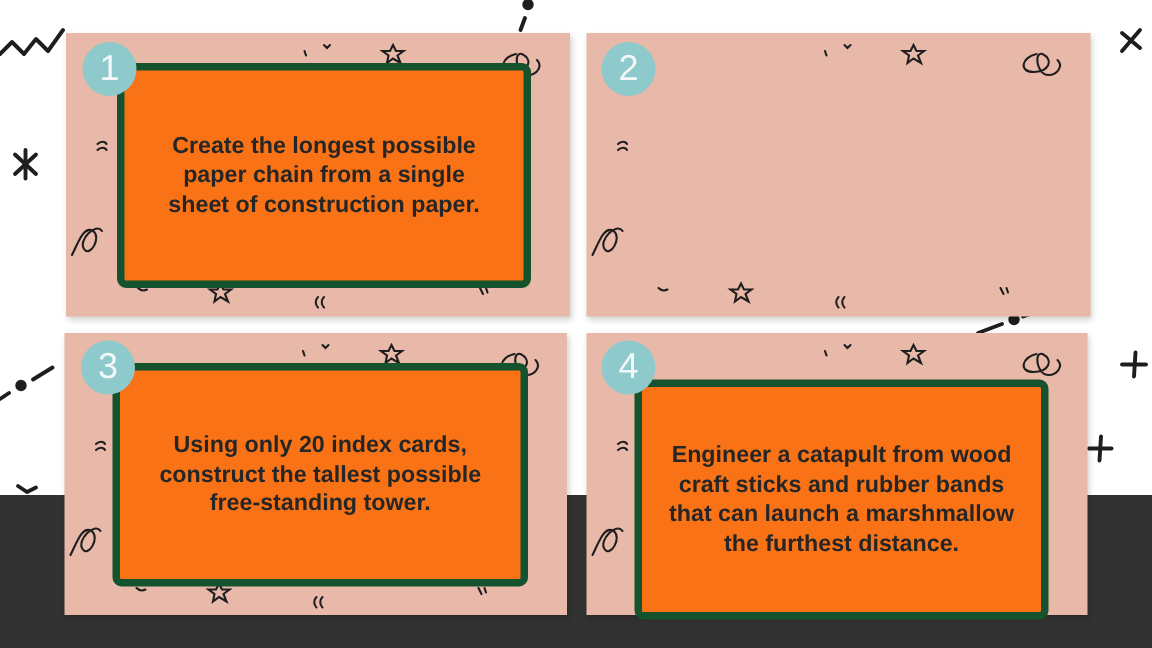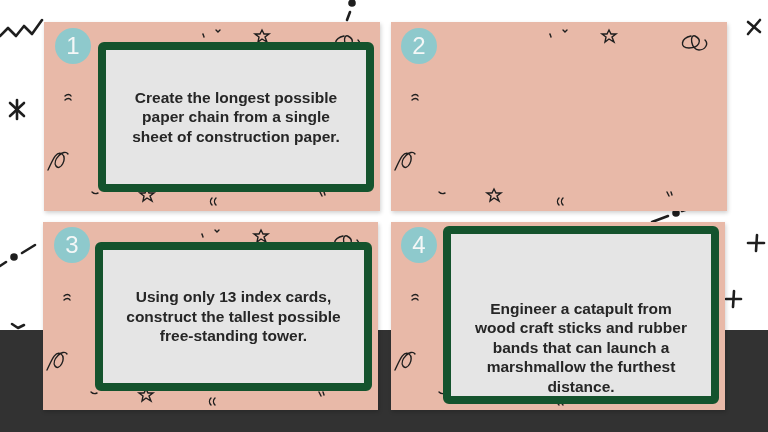--- a/index.html
+++ b/index.html
@@ -14,26 +14,25 @@
       background: #323232;
     }
     .doodle-layer { position: absolute; left: 0; top: 0; width: 768px; height: 432px; pointer-events: none; }
     .card {
       position: absolute;
       background: #e8b9a8;
       box-shadow: 1px 2px 4px rgba(0,0,0,0.18);
     }
     .card .panel {
       position: absolute;
-      background: #e5e5e5;
-      border: 8px solid #14532d;
+      background: #f97316;
+      border: 5px solid #14532d;
       border-radius: 6px;
       display: flex; align-items: center; justify-content: center;
       text-align: center;
-      margin-left: 20px;
     }
     .card .panel .prompt {
       font-weight: bold;
       font-size: 15.5px;
       line-height: 19.5px;
       color: #262626;
       padding: 0 18px;
     }
     .card .badge {
       position: absolute;
@@ -146,37 +145,37 @@
       <path d="M103,167 l2,4 l5,0 l-4,3 l2,5 l-5,-3 l-4,3 l1,-5 l-4,-3 l5,0 z"></path>
       <path d="M168,176 c-2,2 -2,5 0,7 M172,176 c-2,2 -2,5 0,7"></path>
       <path d="M21,74 c2,-2 5,-2 6,0 M21,78 c2,-2 5,-2 6,0"></path>
       <path d="M159,12 l1,3"></path>
       <path d="M172,8 l2,2 l2,-2"></path>
       <path d="M276,170 l2,4 M280,170 l1,3"></path>
       <path d="M48,170 c2,2 4,2 6,1"></path>
     </g>
   </svg>
   <div class="panel" style="left:32px; top:20px; width:277px; height:149px;">
-    <div class="prompt">Using only 13 index cards, construct the tallest possible free-standing tower.</div>
+    <div class="prompt">Using only 20 index cards, construct the tallest possible free-standing tower.</div>
   </div>
   <div class="badge" style="left:11px; top:5px;">3</div>
 </div>
 
 <div class="card" style="left:391px; top:222px; width:334px; height:188px;">
   <svg class="card-doodles" width="334" height="188">
     <g stroke="#1e1e1e" stroke-width="1.4" fill="none" stroke-linecap="round">
       <path d="M300,14 c-10,2 -12,12 -2,12 c10,0 14,-8 6,-12 c-6,-2 -4,14 4,14 c6,0 10,-6 6,-10"></path>
       <path d="M4,148 c4,-8 8,-20 14,-16 c6,4 -2,18 -6,12 c-4,-6 8,-18 12,-12"></path>
       <path d="M218,8 l2,4 l5,0 l-4,3 l2,5 l-5,-3 l-4,3 l1,-5 l-4,-3 l5,0 z"></path>
       <path d="M103,167 l2,4 l5,0 l-4,3 l2,5 l-5,-3 l-4,3 l1,-5 l-4,-3 l5,0 z"></path>
       <path d="M168,176 c-2,2 -2,5 0,7 M172,176 c-2,2 -2,5 0,7"></path>
       <path d="M21,74 c2,-2 5,-2 6,0 M21,78 c2,-2 5,-2 6,0"></path>
       <path d="M159,12 l1,3"></path>
       <path d="M172,8 l2,2 l2,-2"></path>
       <path d="M276,170 l2,4 M280,170 l1,3"></path>
       <path d="M48,170 c2,2 4,2 6,1"></path>
     </g>
   </svg>
-  <div class="panel" style="left:32px; top:4px; width:276px; height:178px;align-items:flex-end;">
+  <div class="panel" style="left:32px; top:31px; width:276px; height:160px;">
     <div class="prompt">Engineer a catapult from wood craft sticks and rubber bands that can launch a marshmallow the furthest distance.</div>
   </div>
   <div class="badge" style="left:10px; top:5px;">4</div>
 </div>
 
 </body></html>

